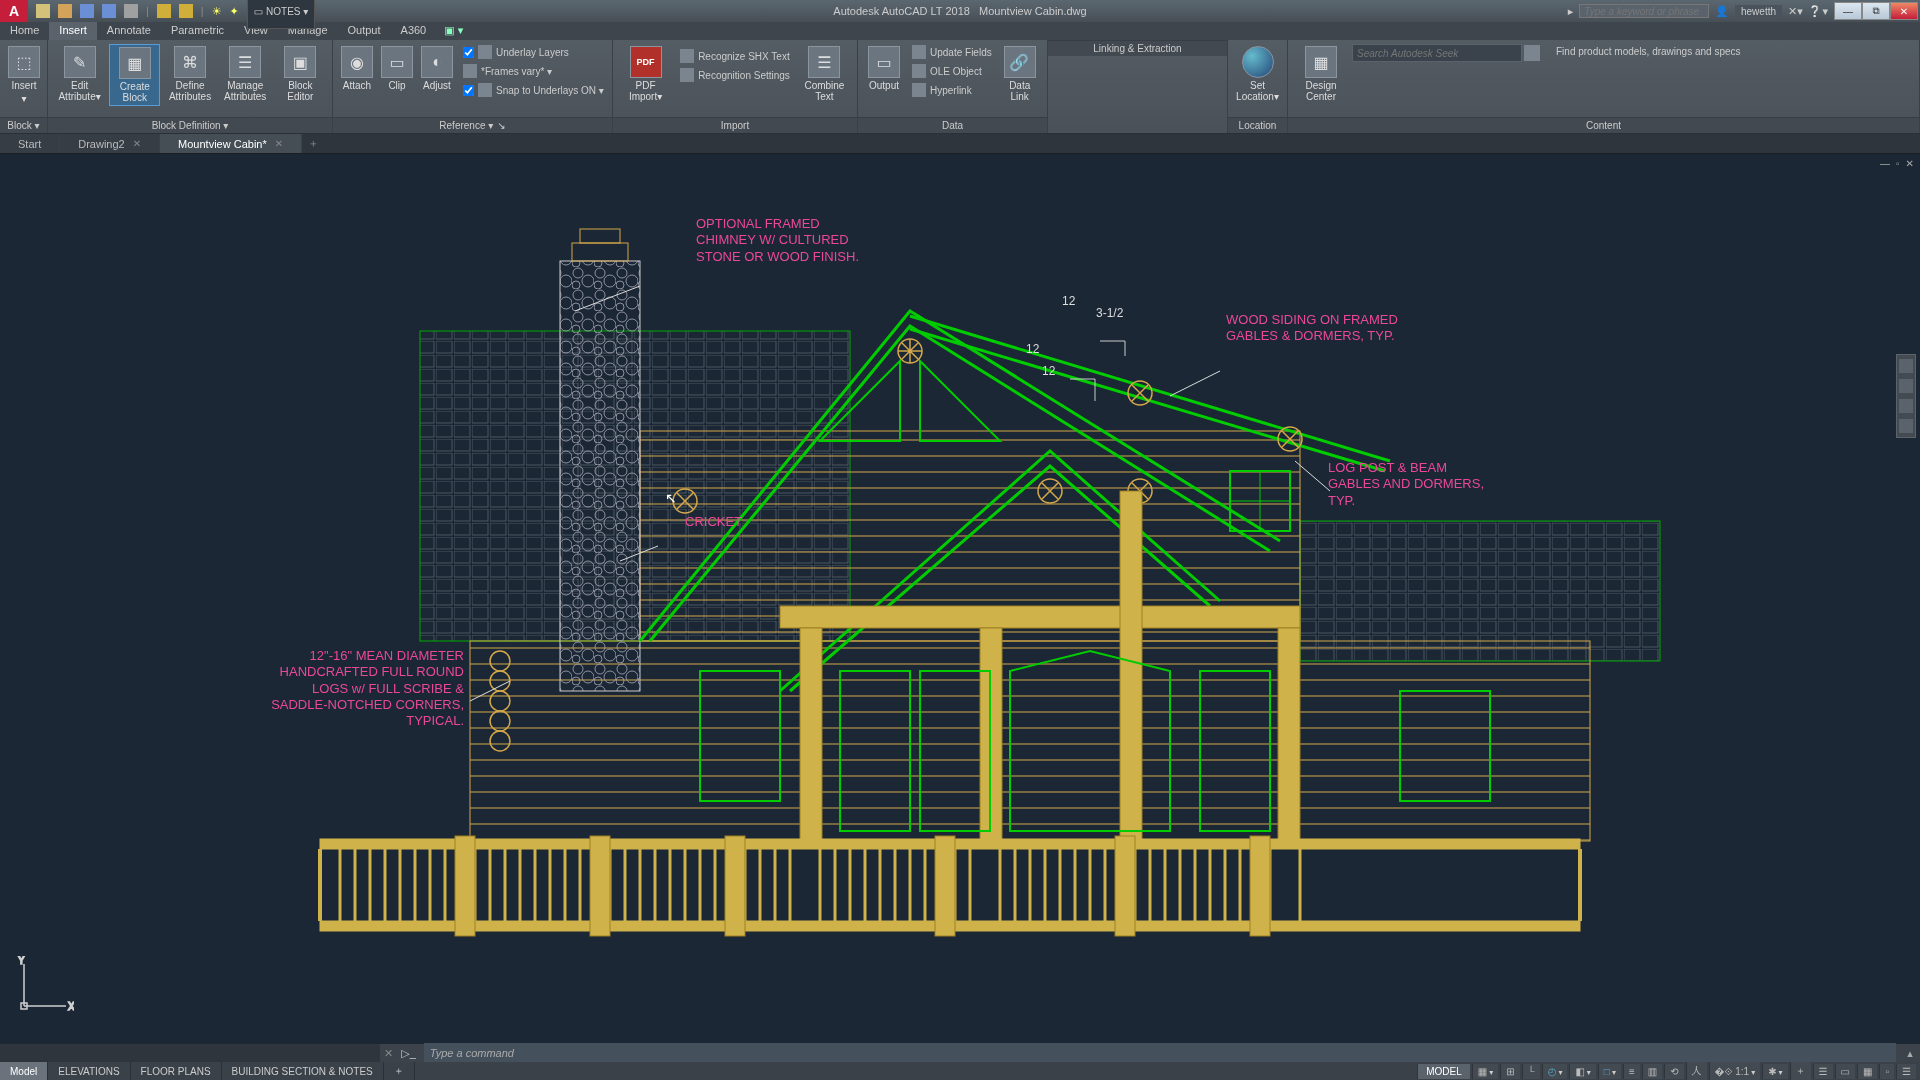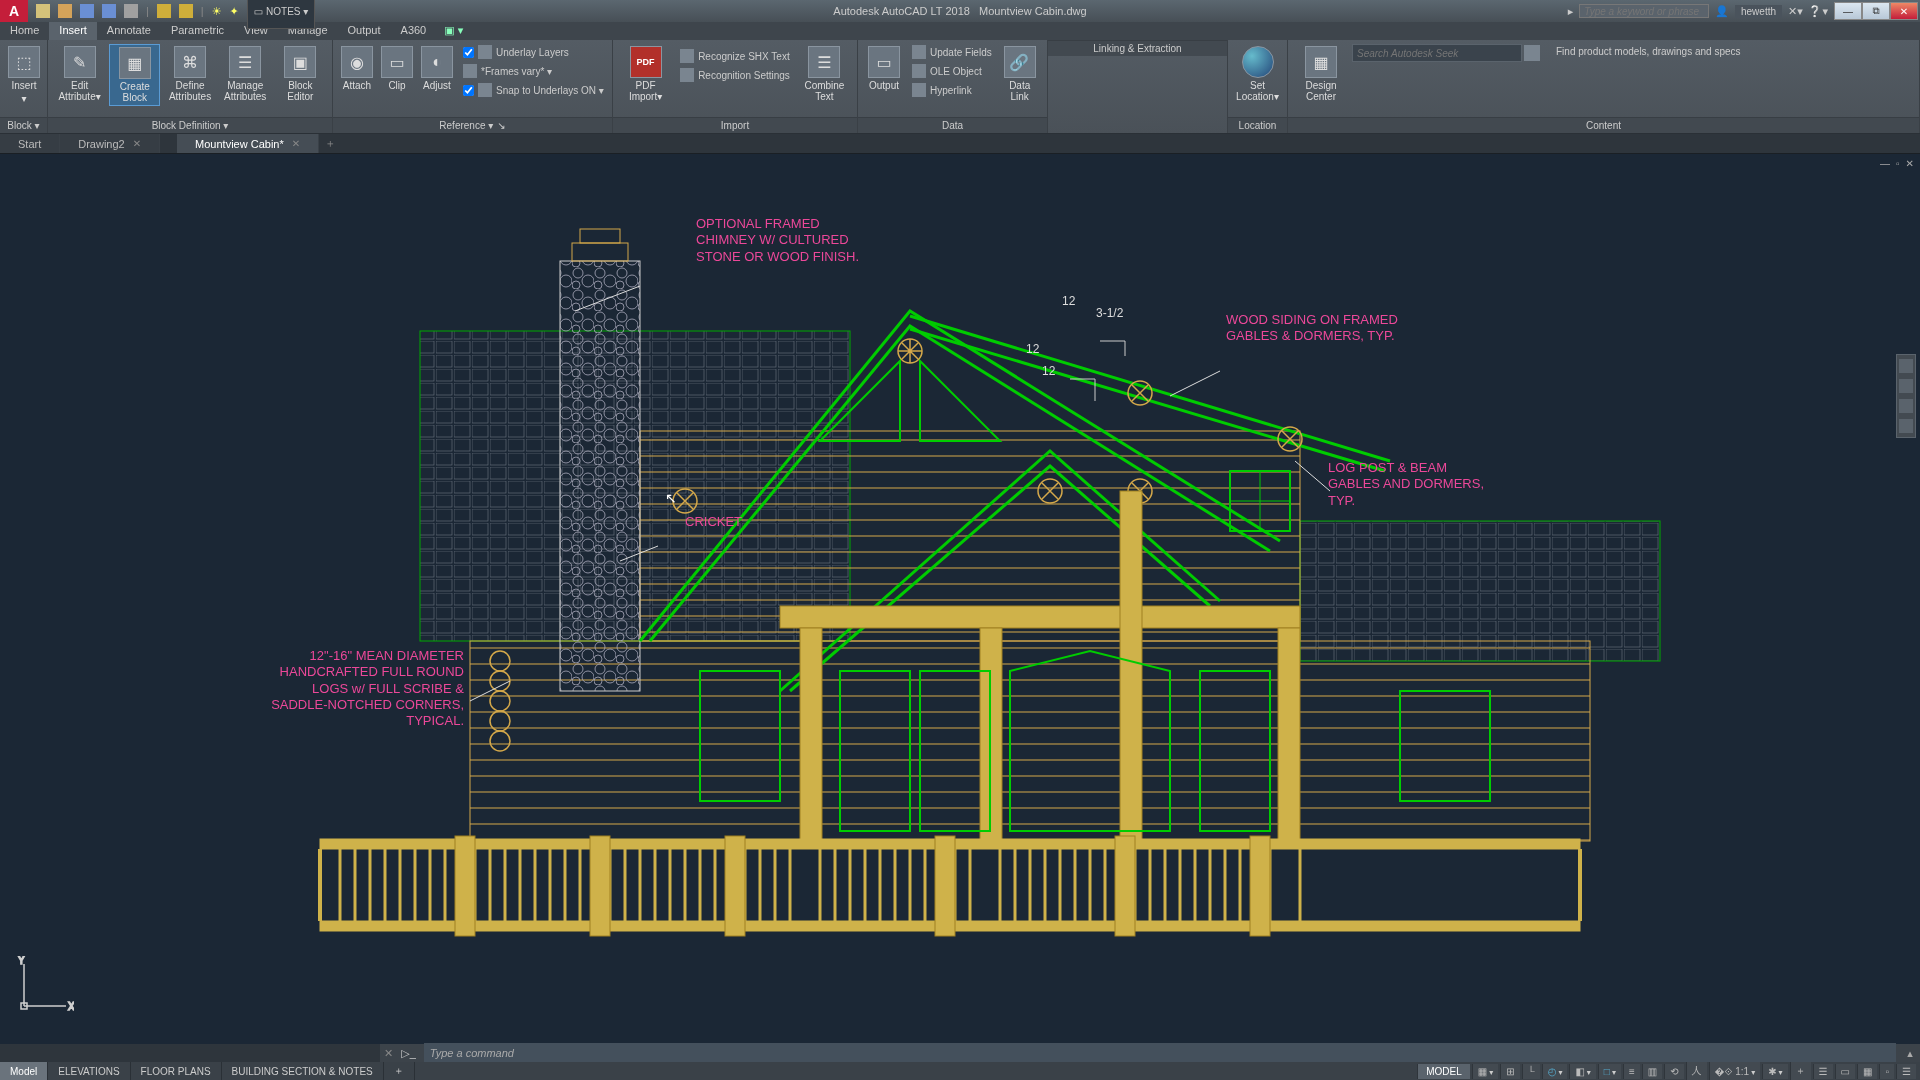--- a/index.html
+++ b/index.html
@@ -39,21 +39,21 @@
 .small-row { display:flex; flex-direction:column; gap:3px; font-size:10px; color:#ccc; }
 .small-item { display:flex; align-items:center; gap:4px; padding:1px 4px; cursor:pointer; white-space:nowrap; }
 .small-item input[type=checkbox]{ width:11px; height:11px; }
 .small-ico { width:14px; height:14px; background:#7a8590; display:inline-block; }
 .seek-input { background:#3a434c; border:1px solid #5a636c; color:#999; font-style:italic; font-size:10px; padding:2px 4px; width:170px; height:18px; }
 .seek-text { font-size:10px; color:#ccc; padding:2px 4px; }
 
 
 .file-tabs { height:20px; background:#2e353c; display:flex; align-items:stretch; font-size:11px; color:#bbb; border-bottom:1px solid #1a1f24; }
 .file-tab { padding:3px 18px; border-right:1px solid #3a4148; display:flex; align-items:center; gap:8px; cursor:pointer; background:#363d44; }
-.file-tab.active { background:#454d55; color:#fff;margin-left:17px; }
+.file-tab.active { background:#454d55; color:#fff; }
 .file-tab .x { color:#888; font-size:10px; }
 .file-add { width:22px; display:flex; align-items:center; justify-content:center; color:#888; cursor:pointer; }
 
 
 .canvas { position:absolute; left:0; top:154px; right:0; bottom:36px; background:#1b2735; }
 .canvas-ctrl { position:absolute; right:6px; top:4px; display:flex; gap:6px; color:#aaa; font-size:10px; }
 .drawing { position:absolute; left:50%; top:48%; transform:translate(-50%,-50%); }
 .drawing svg { display:block; }
 .annot { position:absolute; color:#ec4899; font-size:13px; line-height:1.25; white-space:nowrap; text-align:left; }
 .annot.r { text-align:right; }

